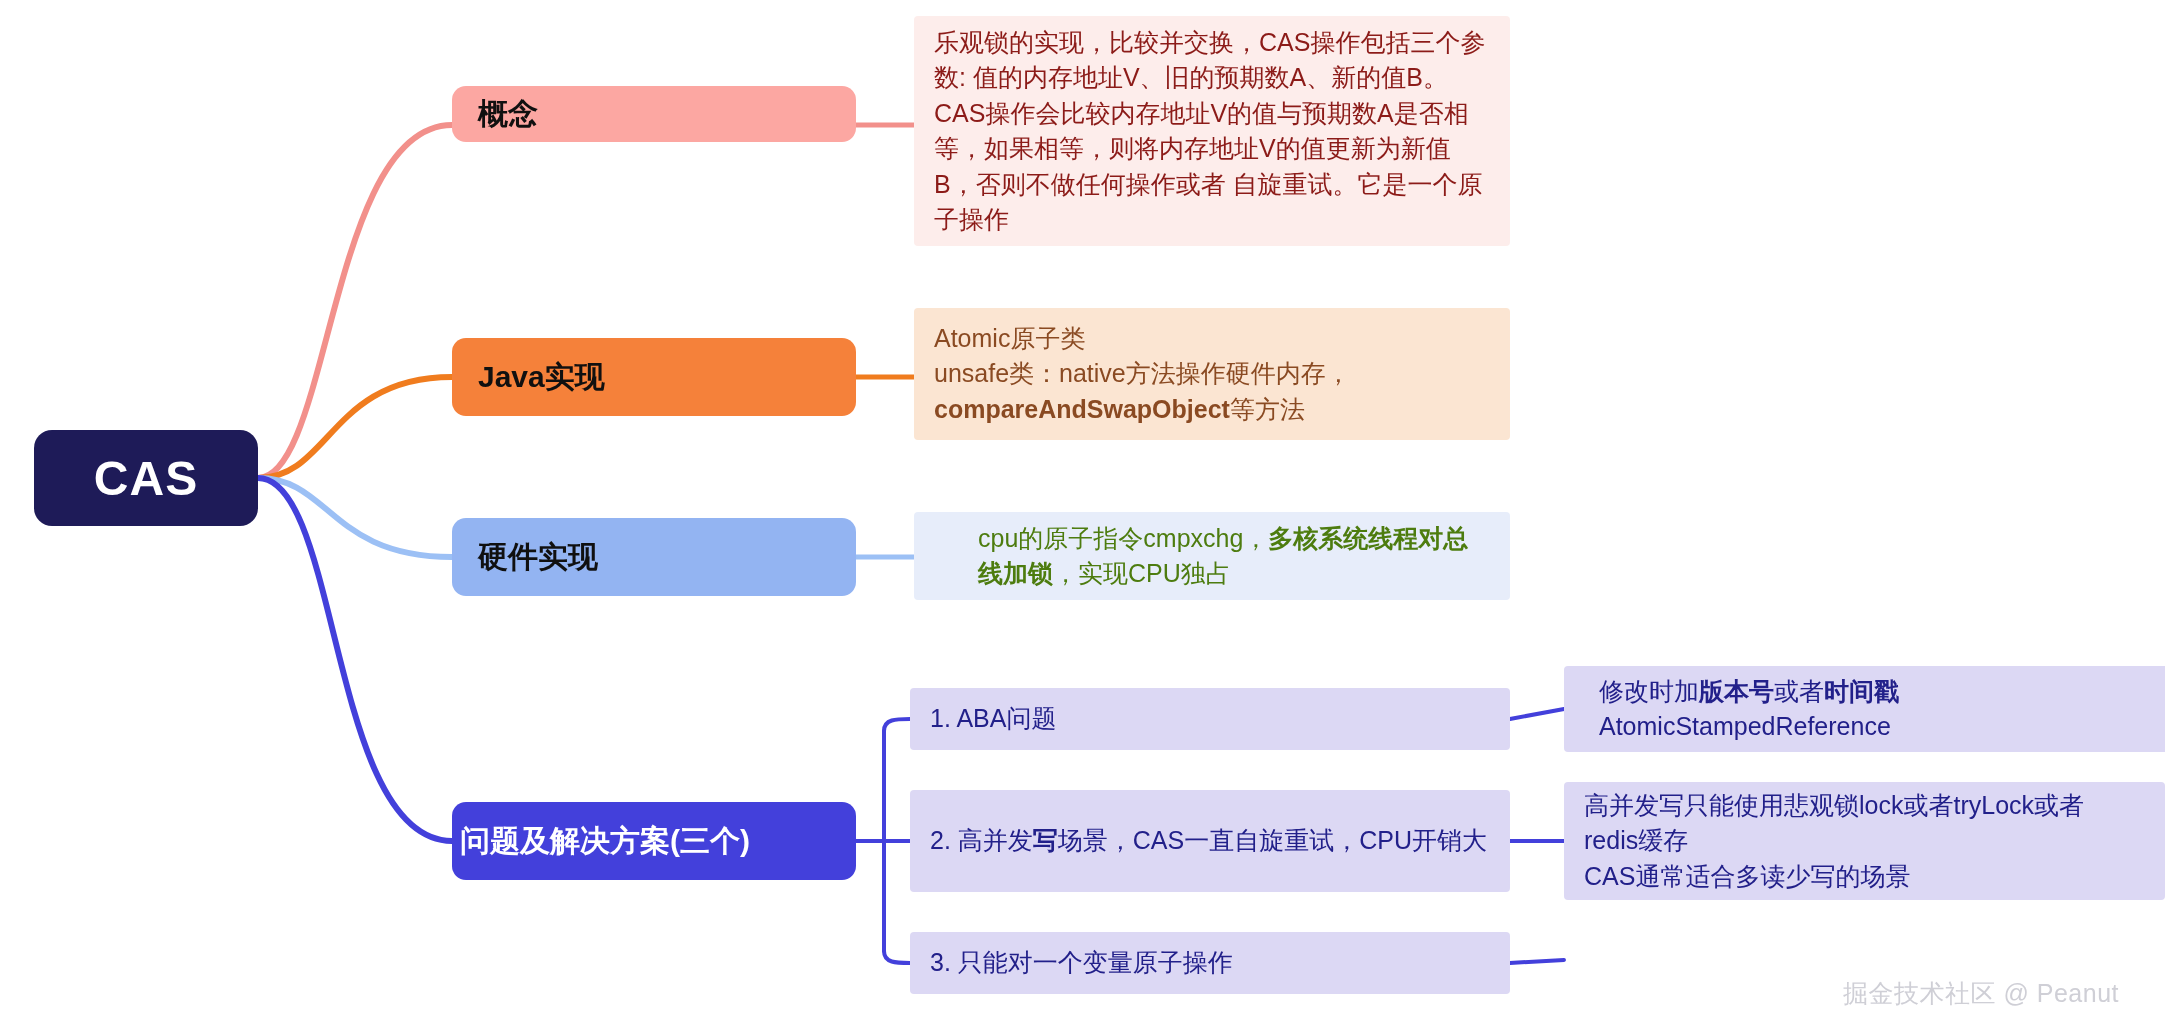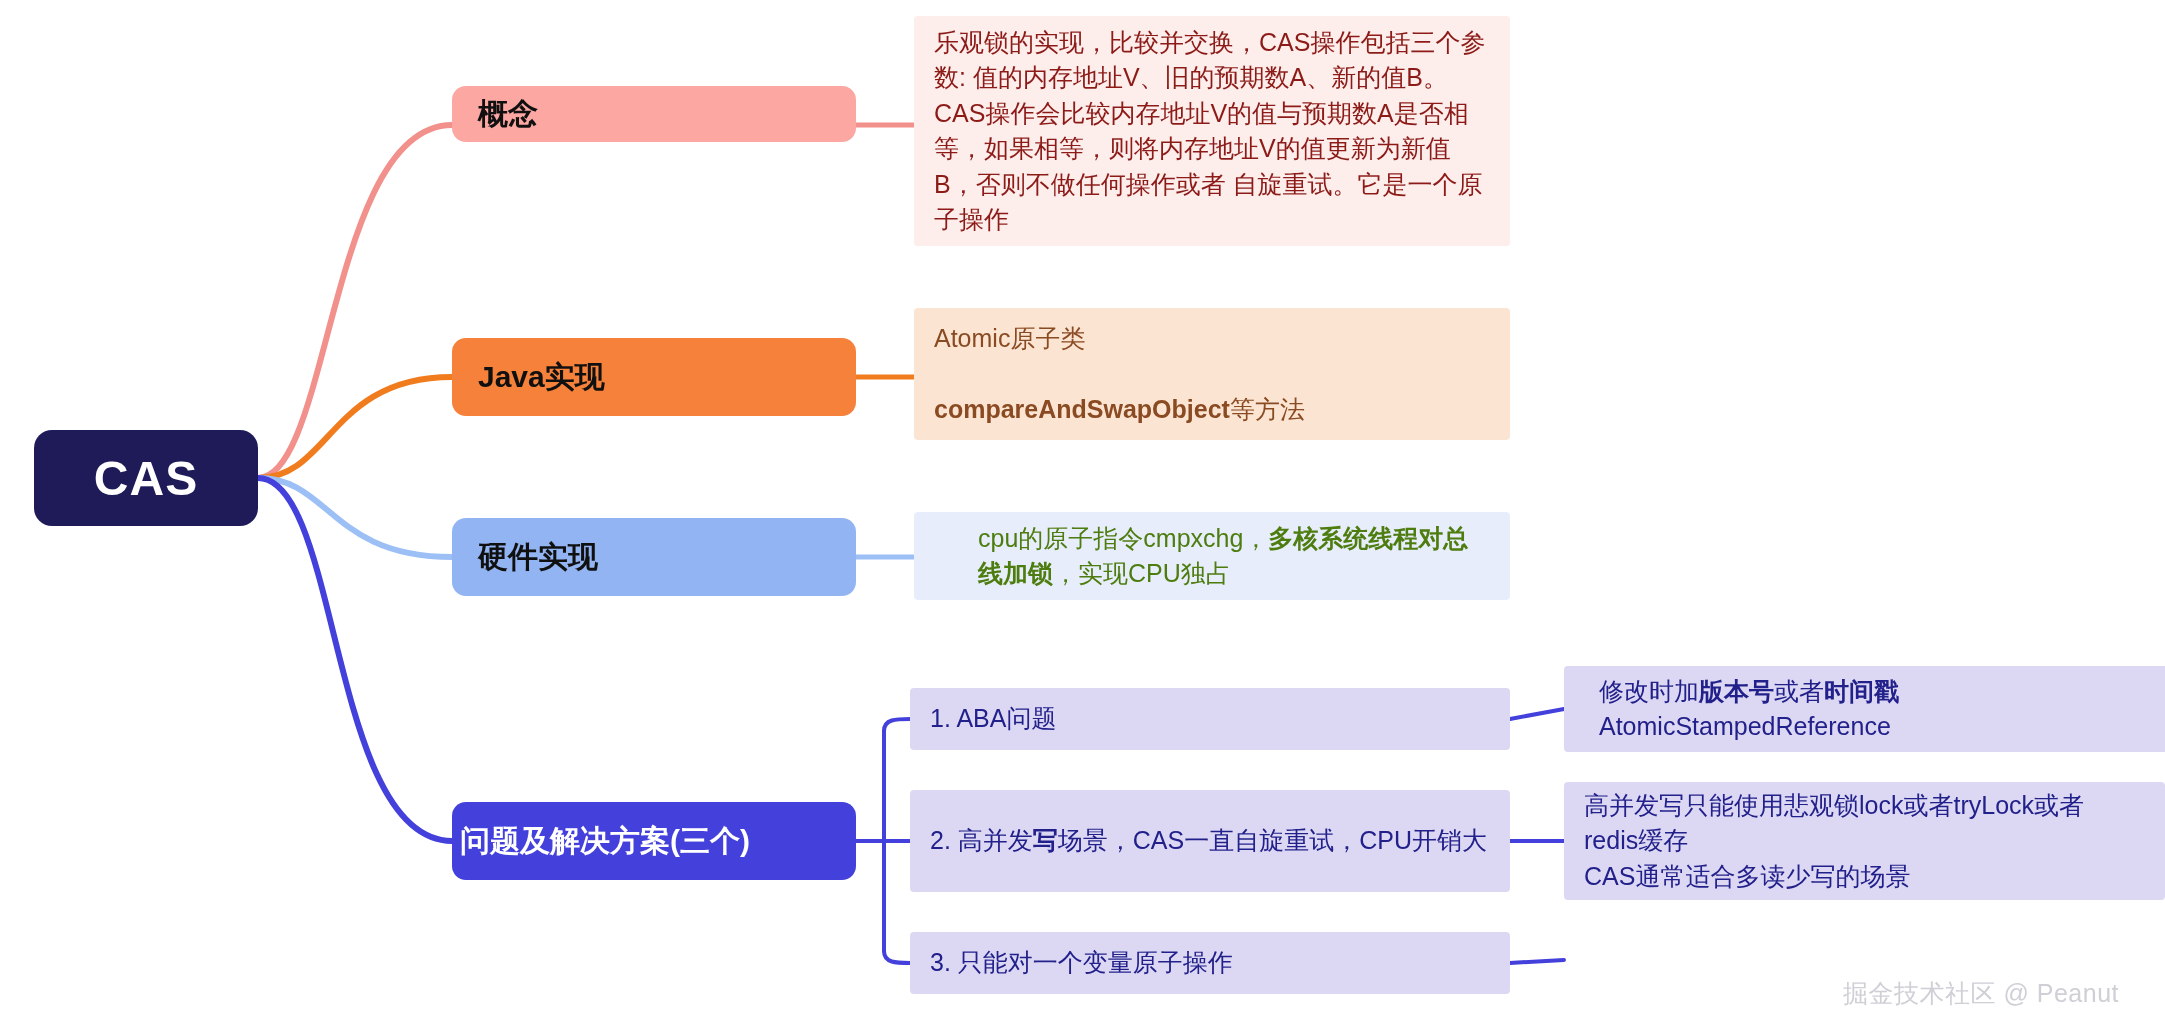--- a/index.html
+++ b/index.html
@@ -104,21 +104,21 @@
   <div class="leaf d-concept">
     <span class="txt">乐观锁的实现，比较并交换，CAS操作包括三个参数: 值的内存地址V、旧的预期数A、新的值B。CAS操作会比较内存地址V的值与预期数A是否相等，如果相等，则将内存地址V的值更新为新值B，否则不做任何操作或者 自旋重试。它是一个原子操作</span>
   </div>
 
   <div class="node topic topic-java">
     <span class="txt">Java实现</span>
   </div>
   <div class="leaf d-java">
     <span class="txt">
       <span>Atomic原子类</span><br>
-      <br>
+      <span>unsafe类：native方法操作硬件内存，</span><br>
       <b>compareAndSwapObject</b><span>等方法</span>
     </span>
   </div>
 
   <div class="node topic topic-hw">
     <span class="txt">硬件实现</span>
   </div>
   <div class="leaf d-hw">
     <span class="txt"><span>cpu的原子指令cmpxchg，</span><b>多核系统线程对总线加锁</b><span>，实现CPU独占</span></span>
   </div>

